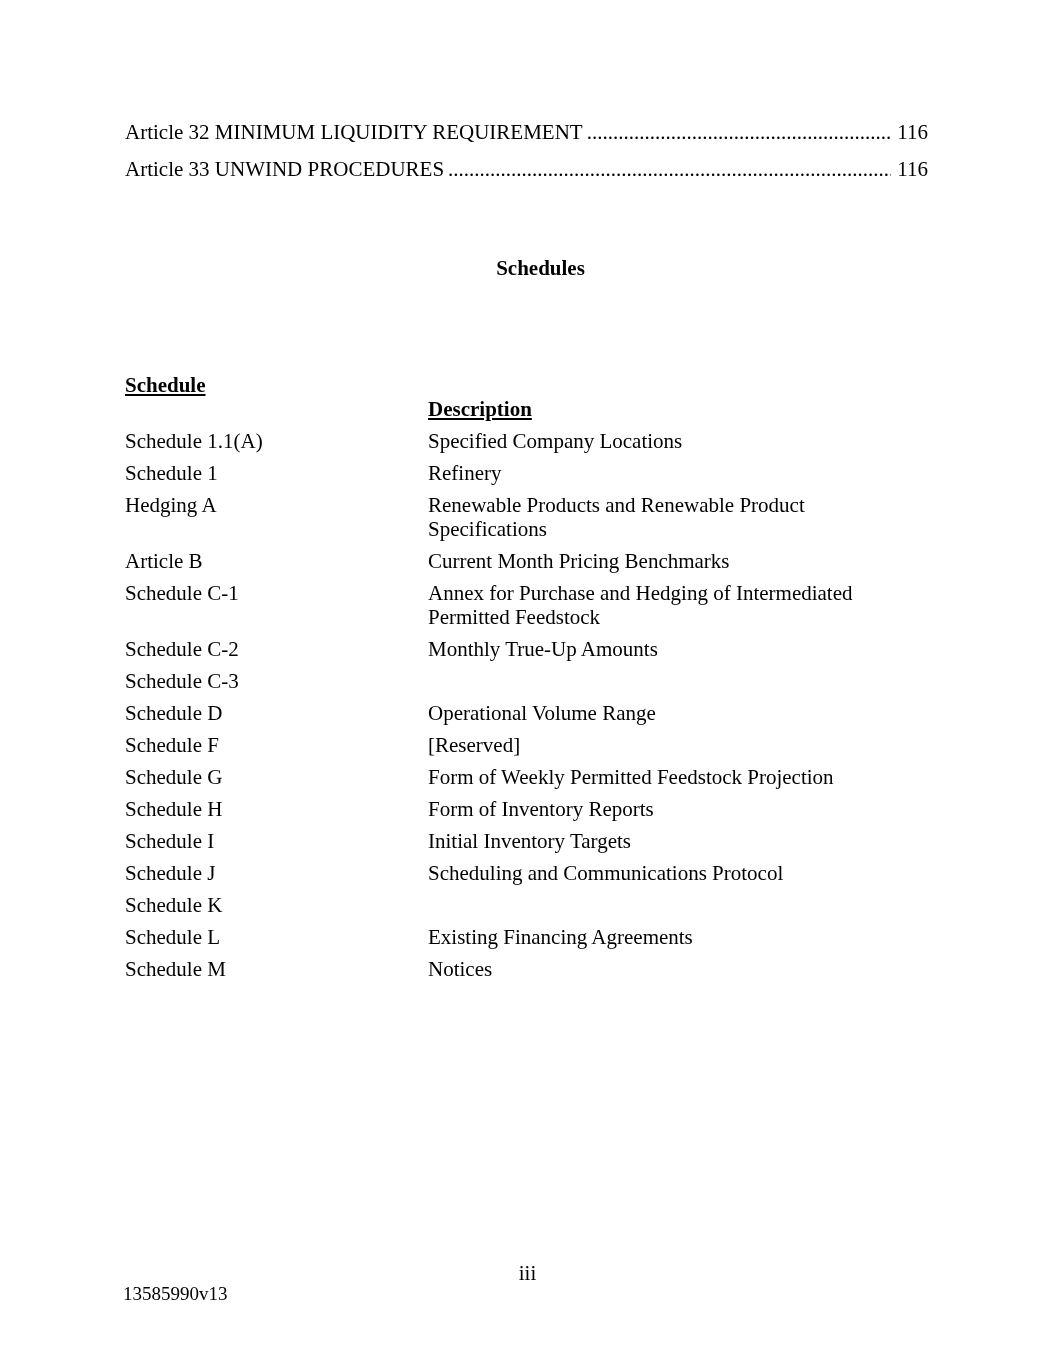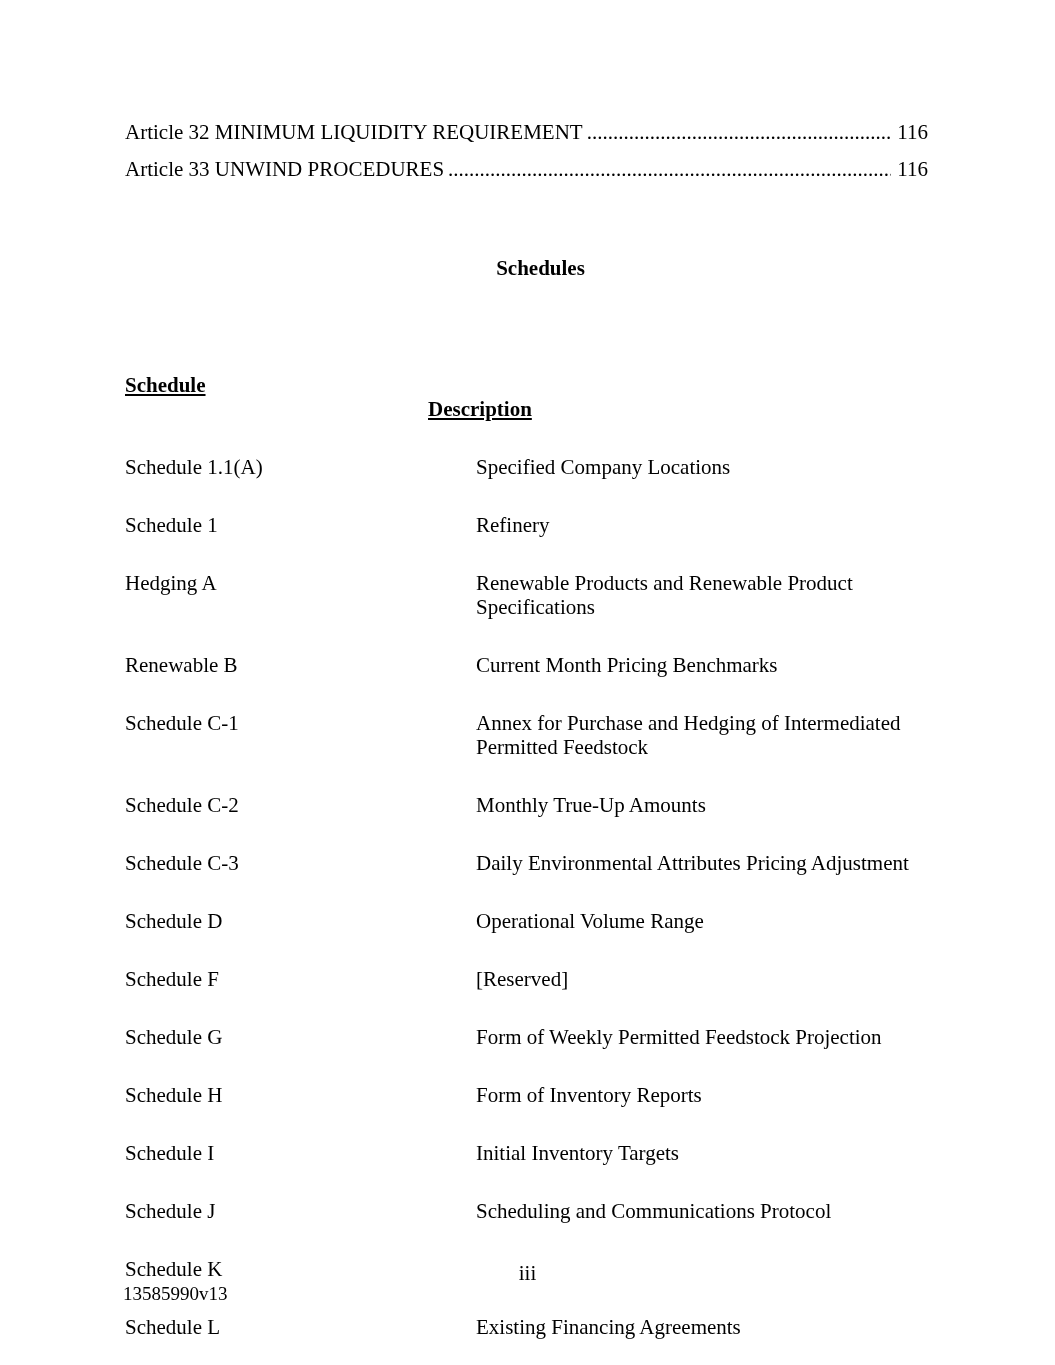--- a/index.html
+++ b/index.html
@@ -60,22 +60,21 @@
     margin-left: 28px;
   }
   
   .sched-header {
     display: flex;
     margin-top: 93px;
     font-weight: bold;
   }
   .sched-row {
     display: flex;
-    margin-top: 34px;
-    gap: 48px;
+    margin-top: 8px;
   }
   .col-schedule {
     width: 303px;
     flex: 0 0 303px;
   }
   .col-description {
     width: 500px;
     flex: 0 1 500px;
     white-space: pre-line;
   }
@@ -140,38 +139,37 @@
         <div class="col-schedule">Schedule 1</div>
         <div class="col-description">Refinery</div>
       </div>
 
       <div class="sched-row">
         <div class="col-schedule">Hedging A</div>
         <div class="col-description">Renewable Products and Renewable Product Specifications</div>
       </div>
 
       <div class="sched-row">
-        <div class="col-schedule">Renewable B</div>
+        <div class="col-schedule">Article B</div>
         <div class="col-description">Current Month Pricing Benchmarks</div>
       </div>
 
       <div class="sched-row">
         <div class="col-schedule">Schedule C-1</div>
         <div class="col-description">Annex for Purchase and Hedging of Intermediated
 Permitted Feedstock</div>
       </div>
 
       <div class="sched-row">
         <div class="col-schedule">Schedule C-2</div>
         <div class="col-description">Monthly True-Up Amounts</div>
       </div>
 
       <div class="sched-row">
         <div class="col-schedule">Schedule C-3</div>
-        <div class="col-description">Daily Environmental Attributes Pricing Adjustment</div>
       </div>
 
       <div class="sched-row">
         <div class="col-schedule">Schedule D</div>
         <div class="col-description">Operational Volume Range</div>
       </div>
 
 
       <div class="sched-row">
         <div class="col-schedule">Schedule F</div>

